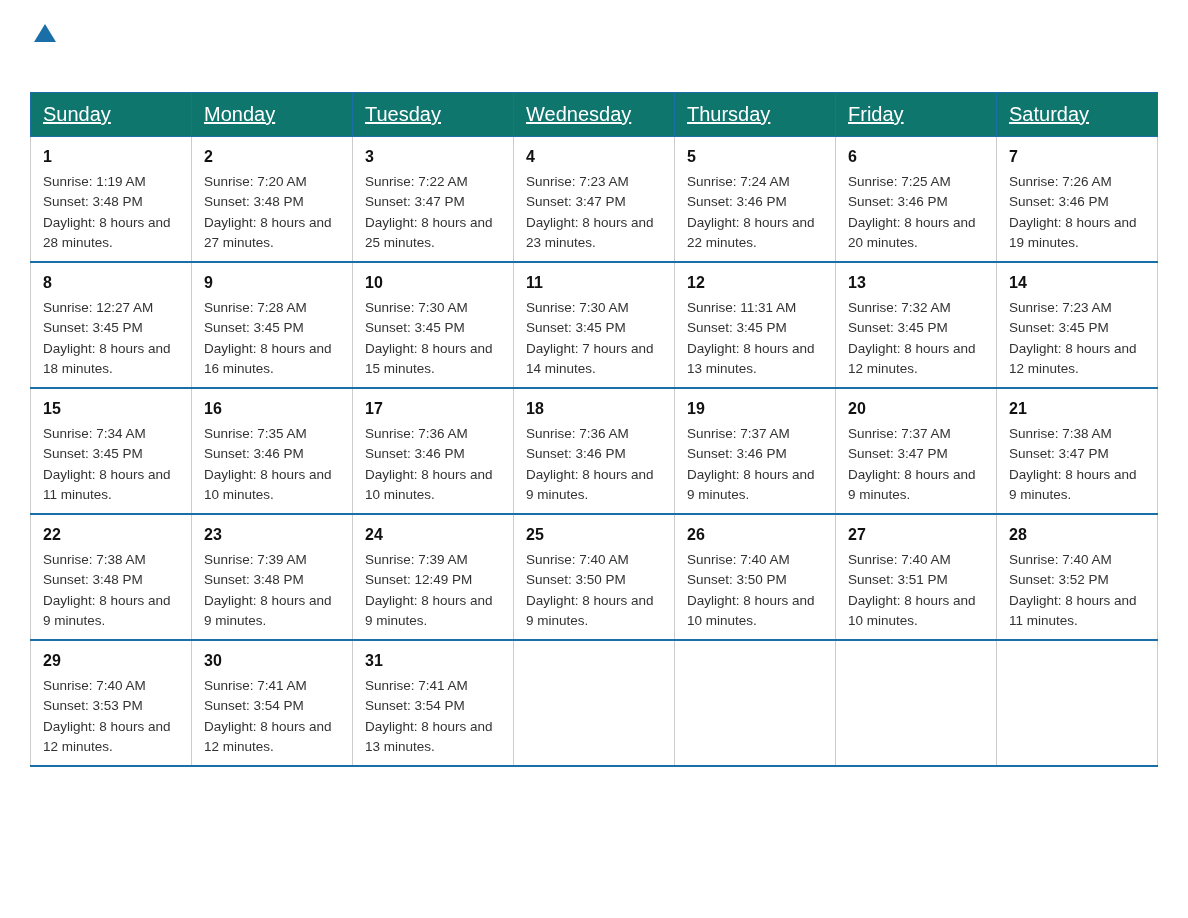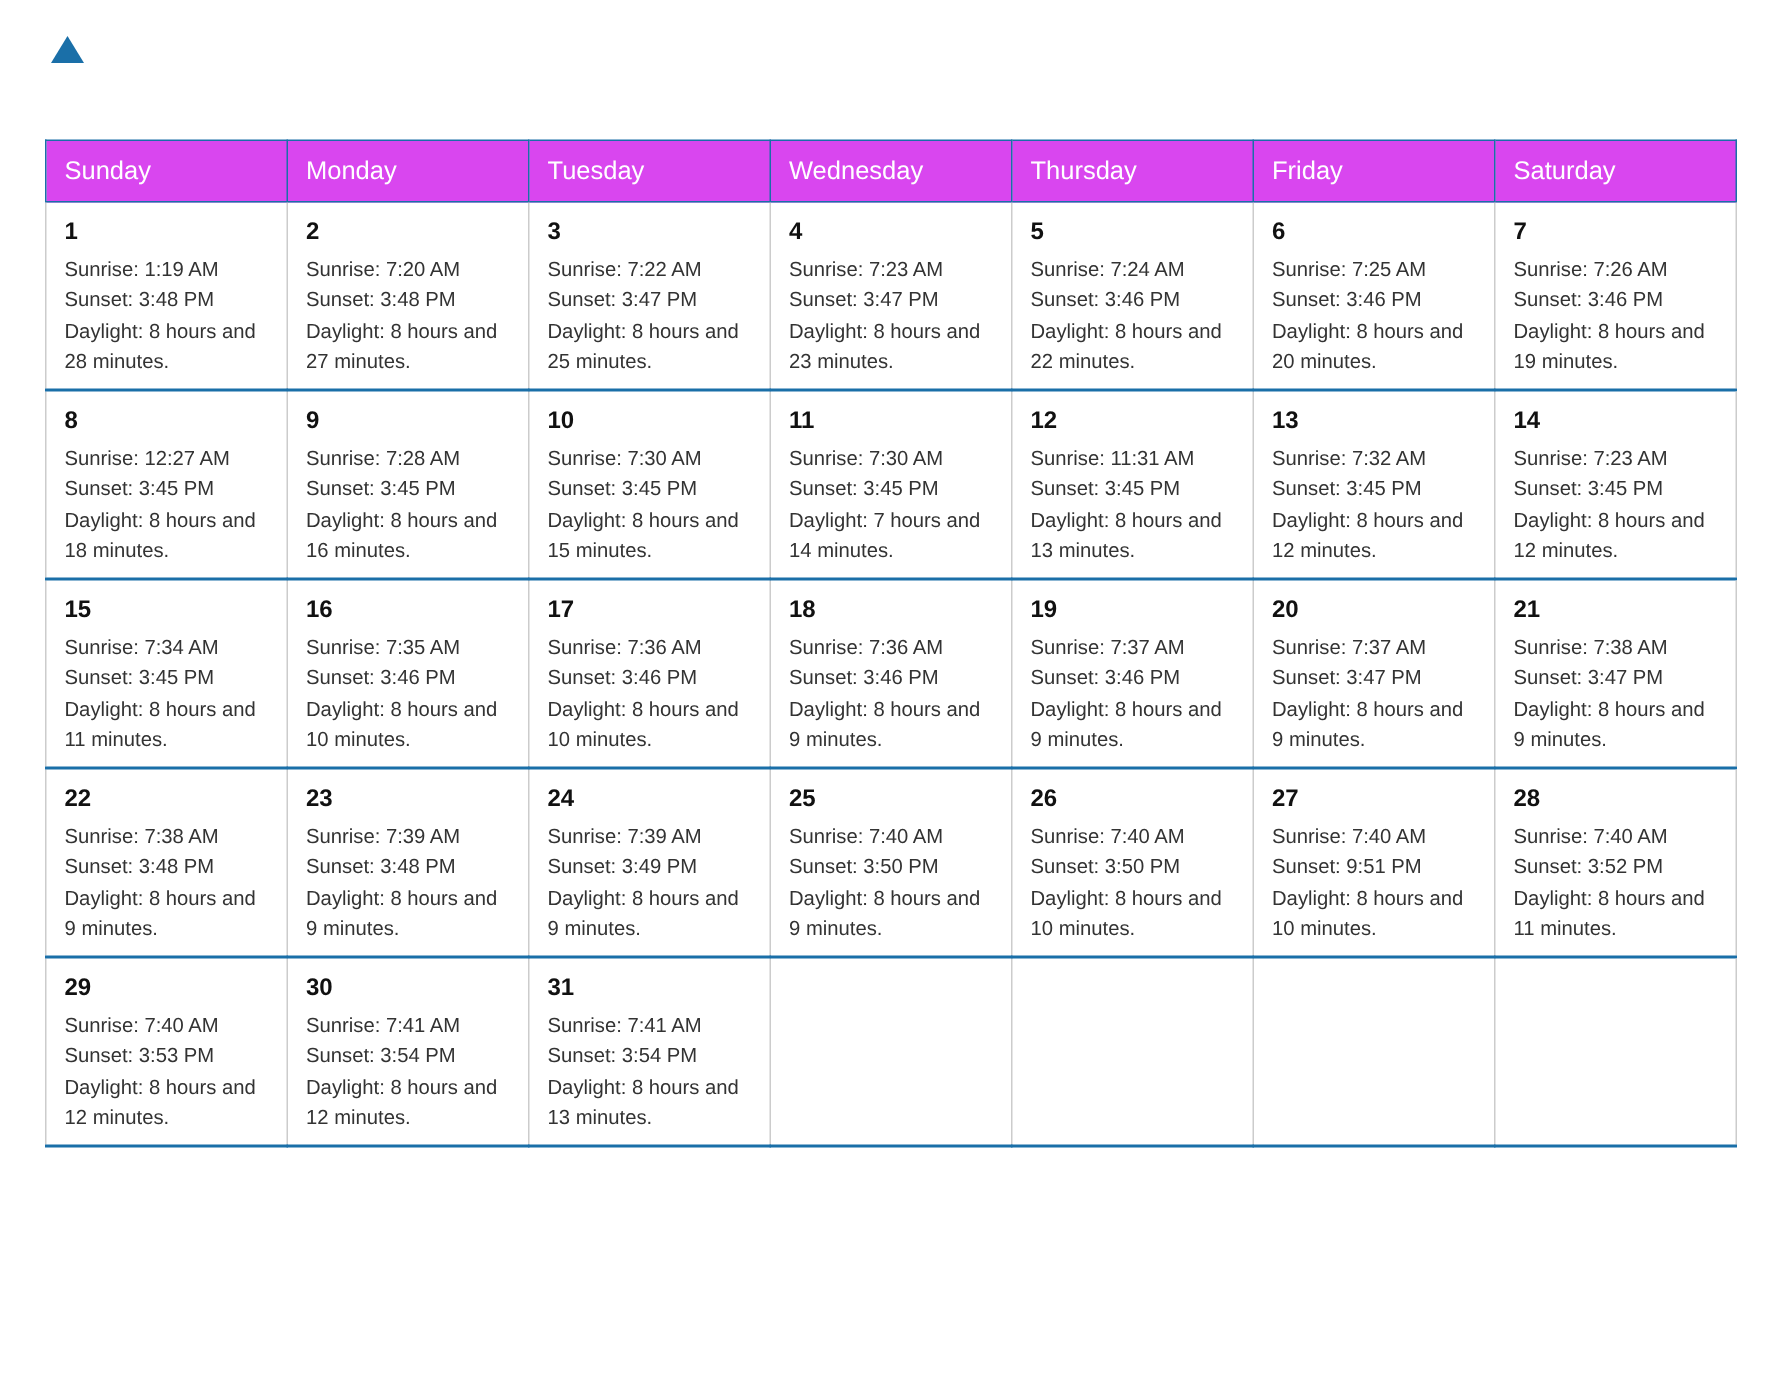--- a/index.html
+++ b/index.html
@@ -42,27 +42,28 @@
       font-size: 22px;
       color: #444;
       margin-top: 4px;
     }
     table {
       width: 100%;
       border-collapse: collapse;
       margin-top: 10px;
     }
     thead tr th {
-      background-color: #d946ef;
+      background-color: #0f766e;
       color: #fff;
       padding: 10px 12px;
-      font-size: 17px;
+      font-size: 20px;
       font-weight: normal;
       text-align: left;
       border: 1px solid #1a6fa8;
+      text-decoration: underline;
     }
     tbody tr td {
       vertical-align: top;
       padding: 8px 12px;
       border: 1px solid #ccc;
       width: 14.28%;
       font-size: 13.5px;
       color: #333;
       line-height: 1.5;
     }
@@ -263,39 +264,39 @@
       </td>
         <td>
         <span class="day-number">23</span>
         <span>Sunrise: 7:39 AM</span><br>
         <span>Sunset: 3:48 PM</span><br>
         <span>Daylight: 8 hours and 9 minutes.</span>
       </td>
         <td>
         <span class="day-number">24</span>
         <span>Sunrise: 7:39 AM</span><br>
-        <span>Sunset: 3:49 PM</span><br>
+        <span>Sunset: 12:49 PM</span><br>
         <span>Daylight: 8 hours and 9 minutes.</span>
       </td>
         <td>
         <span class="day-number">25</span>
         <span>Sunrise: 7:40 AM</span><br>
         <span>Sunset: 3:50 PM</span><br>
         <span>Daylight: 8 hours and 9 minutes.</span>
       </td>
         <td>
         <span class="day-number">26</span>
         <span>Sunrise: 7:40 AM</span><br>
         <span>Sunset: 3:50 PM</span><br>
         <span>Daylight: 8 hours and 10 minutes.</span>
       </td>
         <td>
         <span class="day-number">27</span>
         <span>Sunrise: 7:40 AM</span><br>
-        <span>Sunset: 9:51 PM</span><br>
+        <span>Sunset: 3:51 PM</span><br>
         <span>Daylight: 8 hours and 10 minutes.</span>
       </td>
         <td>
         <span class="day-number">28</span>
         <span>Sunrise: 7:40 AM</span><br>
         <span>Sunset: 3:52 PM</span><br>
         <span>Daylight: 8 hours and 11 minutes.</span>
       </td>
       </tr>
       <tr>

